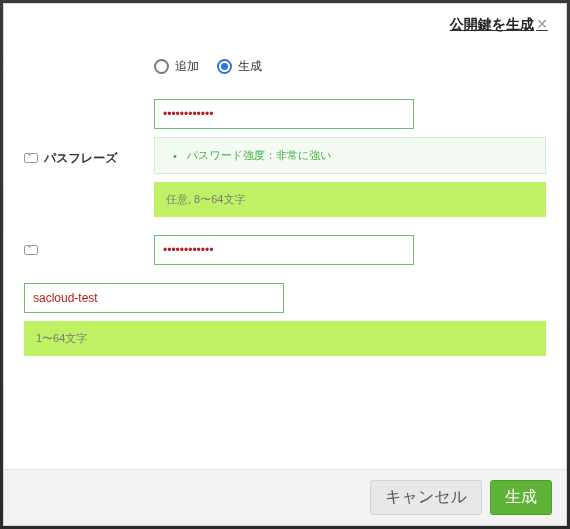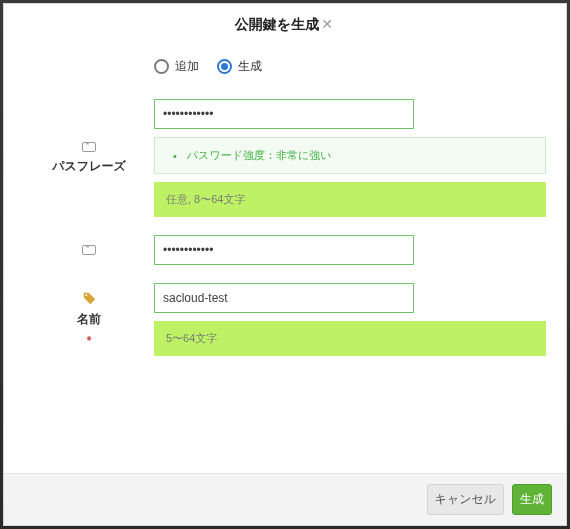--- a/index.html
+++ b/index.html
@@ -1,47 +1,47 @@
 <!DOCTYPE html>
 <html><head>
 <meta charset="utf-8">
 <style>
   * { box-sizing: border-box; margin: 0; padding: 0; }
   html, body { width: 570px; height: 529px; font-family: "Hiragino Kaku Gothic ProN", "Meiryo", sans-serif; font-size: 12px; color: #333; background: #555; }
   .backdrop { width: 570px; height: 529px; background: linear-gradient(#3a3a3a,#2a2a2a); position: relative; }
   .dialog { position: absolute; top: 3px; left: 3px; right: 3px; bottom: 3px; background: #fff; border: 1px solid #d7d7d7; display: flex; flex-direction: column; }
-  .header { display: flex; align-items: center; justify-content: center; padding: 12px 16px 10px 16px; }
+  .header { display: flex; align-items: center; justify-content: flex-end; padding: 12px 16px 10px 16px; text-decoration: underline; }
   .title { font-size: 14px; font-weight: bold; color: #222; }
   .close { width: 16px; height: 16px; cursor: pointer; color: #9a9a9a; font-size: 14px; line-height: 14px; text-align: center; }
   .body { flex: 1; overflow: auto; padding: 4px 0 10px 0; }
   .radio-row { display: flex; align-items: flex-start; gap: 18px; padding: 10px 8px 18px 150px; }
   .radio { display: flex; align-items: center; gap: 6px; cursor: pointer; font-size: 12px; }
   .radio-circle { width: 15px; height: 15px; border: 2px solid #7a7a7a; border-radius: 50%; position: relative; }
   .radio.checked .radio-circle { border-color: #2f77d1; }
   .radio.checked .radio-circle::after { content: ""; position: absolute; top: 2px; left: 2px; width: 7px; height: 7px; background: #2f77d1; border-radius: 50%; }
   .row { display: flex; align-items: flex-start; padding: 6px 20px 6px 20px; }
   .label-col { width: 130px; display: flex; align-items: center; gap: 6px; font-size: 12px; color: #333; font-weight: bold; padding-top: 6px; }
-  .label-col.mid { align-self: center; padding-top: 0; flex-direction: column; }
+  .label-col.mid { align-self: center; padding-top: 0; }
   .req { color: #d04040; font-weight: bold; }
   .field-col { flex: 1; display: flex; flex-direction: column; gap: 8px; justify-content: flex-end; }
   input[type=text], input[type=password], textarea {
-    width: 260px; border: 1px solid #6fbf6f; padding: 7px 8px; font-size: 12px; font-family: inherit; color: #404040; outline: none; background: #fff;
+    width: 260px; border: 1px solid #6fbf6f; padding: 7px 8px; font-size: 12px; font-family: inherit; color: #b91c1c; outline: none; background: #fff;
   }
   textarea { height: 56px; resize: both; }
   .hint { background: #bef264; color: #7a7a7a; font-size: 11px; padding: 10px 12px; width: 100%; }
   .strength-box { border: 1px solid #cdeccd; background: #f3fbf3; color: #3fae3f; font-size: 11px; padding: 10px 12px 10px 18px; width: 100%; display: flex; align-items: center; }
   .strength-box::before { content: "•"; color: #3fae3f; margin-right: 10px; }
   .label-icon { width: 14px; height: 10px; display: inline-block; }
   .icon-key { width: 14px; height: 10px; border: 1px solid #9a9a9a; border-radius: 2px; position: relative; }
   .icon-key::after { content: "*"; position: absolute; top: -3px; left: 3px; font-size: 8px; color: #9a9a9a; }
   .icon-tag { width: 13px; height: 13px; display:inline-block; }
   .icon-doc { width: 11px; height: 13px; border: 1px solid #9a9a9a; border-radius: 1px; position: relative; display:inline-block; }
   .icon-doc::after { content:""; position:absolute; left:2px; top:2px; width:5px; height:1px; background:#bcbcbc; box-shadow: 0 3px 0 #bcbcbc, 0 6px 0 #bcbcbc; }
   .footer { background: #f3f3f3; border-top: 1px solid #e3e3e3; padding: 10px 14px; display: flex; justify-content: flex-end; gap: 8px; }
-  .btn { font-size: 12px; padding: 6px 7px; border-radius: 3px; cursor: pointer; border: 1px solid transparent; }
+  .btn { font-size: 16px; padding: 6px 14px; border-radius: 3px; cursor: pointer; border: 1px solid transparent; }
   .btn-cancel { background: #e8e8e8; border-color: #d4d4d4; color: #555; }
   .btn-primary { background: #5fb336; border-color: #4f9e2b; color: #fff; }
   .sep { height: 6px; }
 </style>
 </head>
 <body>
 
 <div class="backdrop">
   <div class="dialog">
 
@@ -84,33 +84,23 @@
           <span class="label-icon icon-key"></span>
         </div>
         <div class="field-col">
           <input type="password" value="••••••••••••" style="">
         </div>
       </div>
 
       <div class="sep"></div>
 
       <div class="row">
-        <div class="label-col mid">
-          <span class="icon-tag">
-            <svg width="13" height="13" viewBox="0 0 16 16">
-                <path fill="#d8a43a" d="M1 1h6l8 8-6 6-8-8z"></path>
-                <circle cx="4" cy="4" r="1.3" fill="#fff"></circle>
-              </svg>
-          </span>
-          <span>名前</span>
-          <span class="req">*</span>
-        </div>
         <div class="field-col">
           <input type="text" value="sacloud-test" style="">
-          <div class="hint">5〜64文字</div>
+          <div class="hint">1〜64文字</div>
         </div>
       </div>
 
       <div class="sep"></div>
 
 
     </div>
 
     <div class="footer">
       <button class="btn btn-cancel">キャンセル</button>

